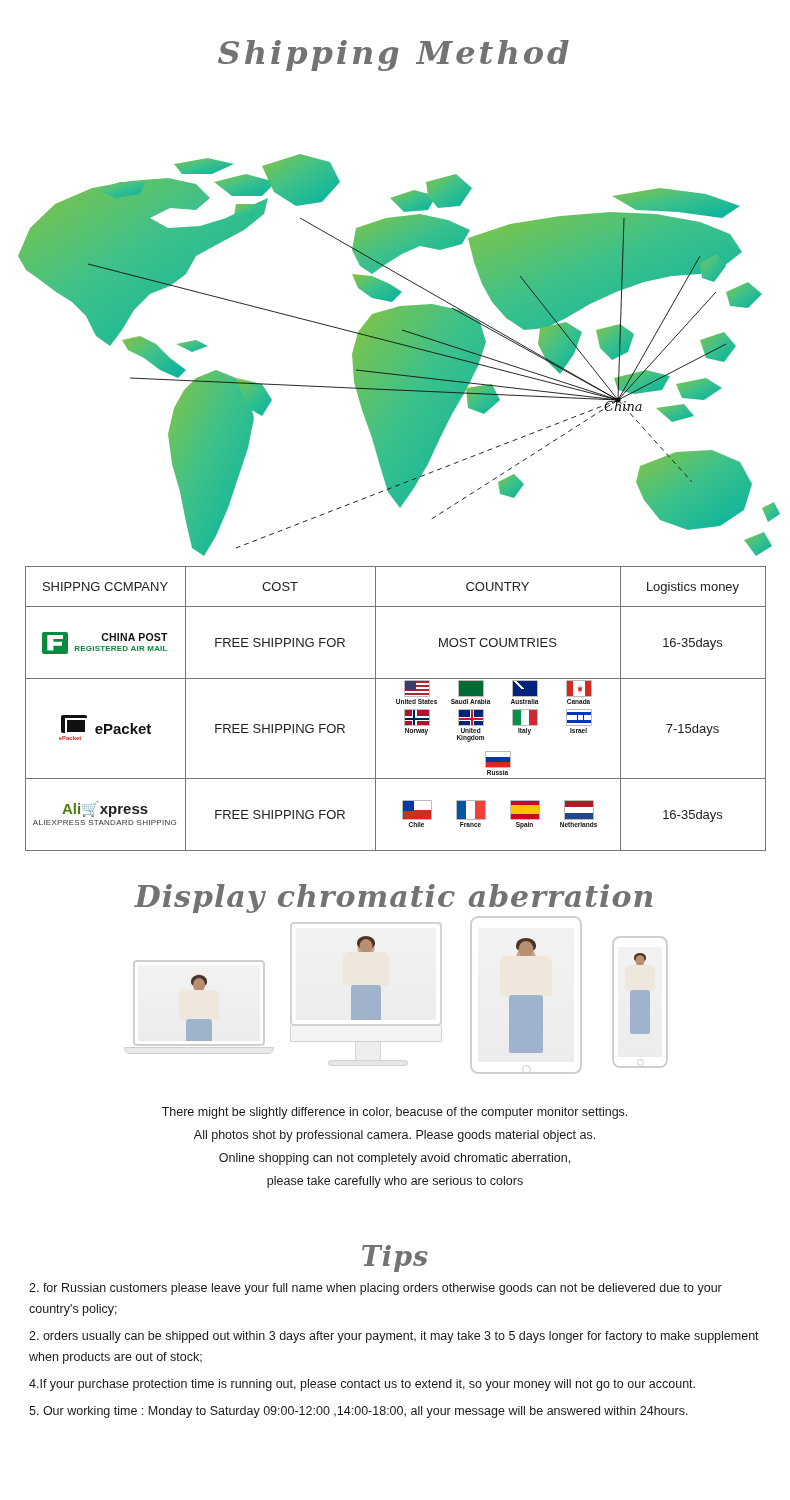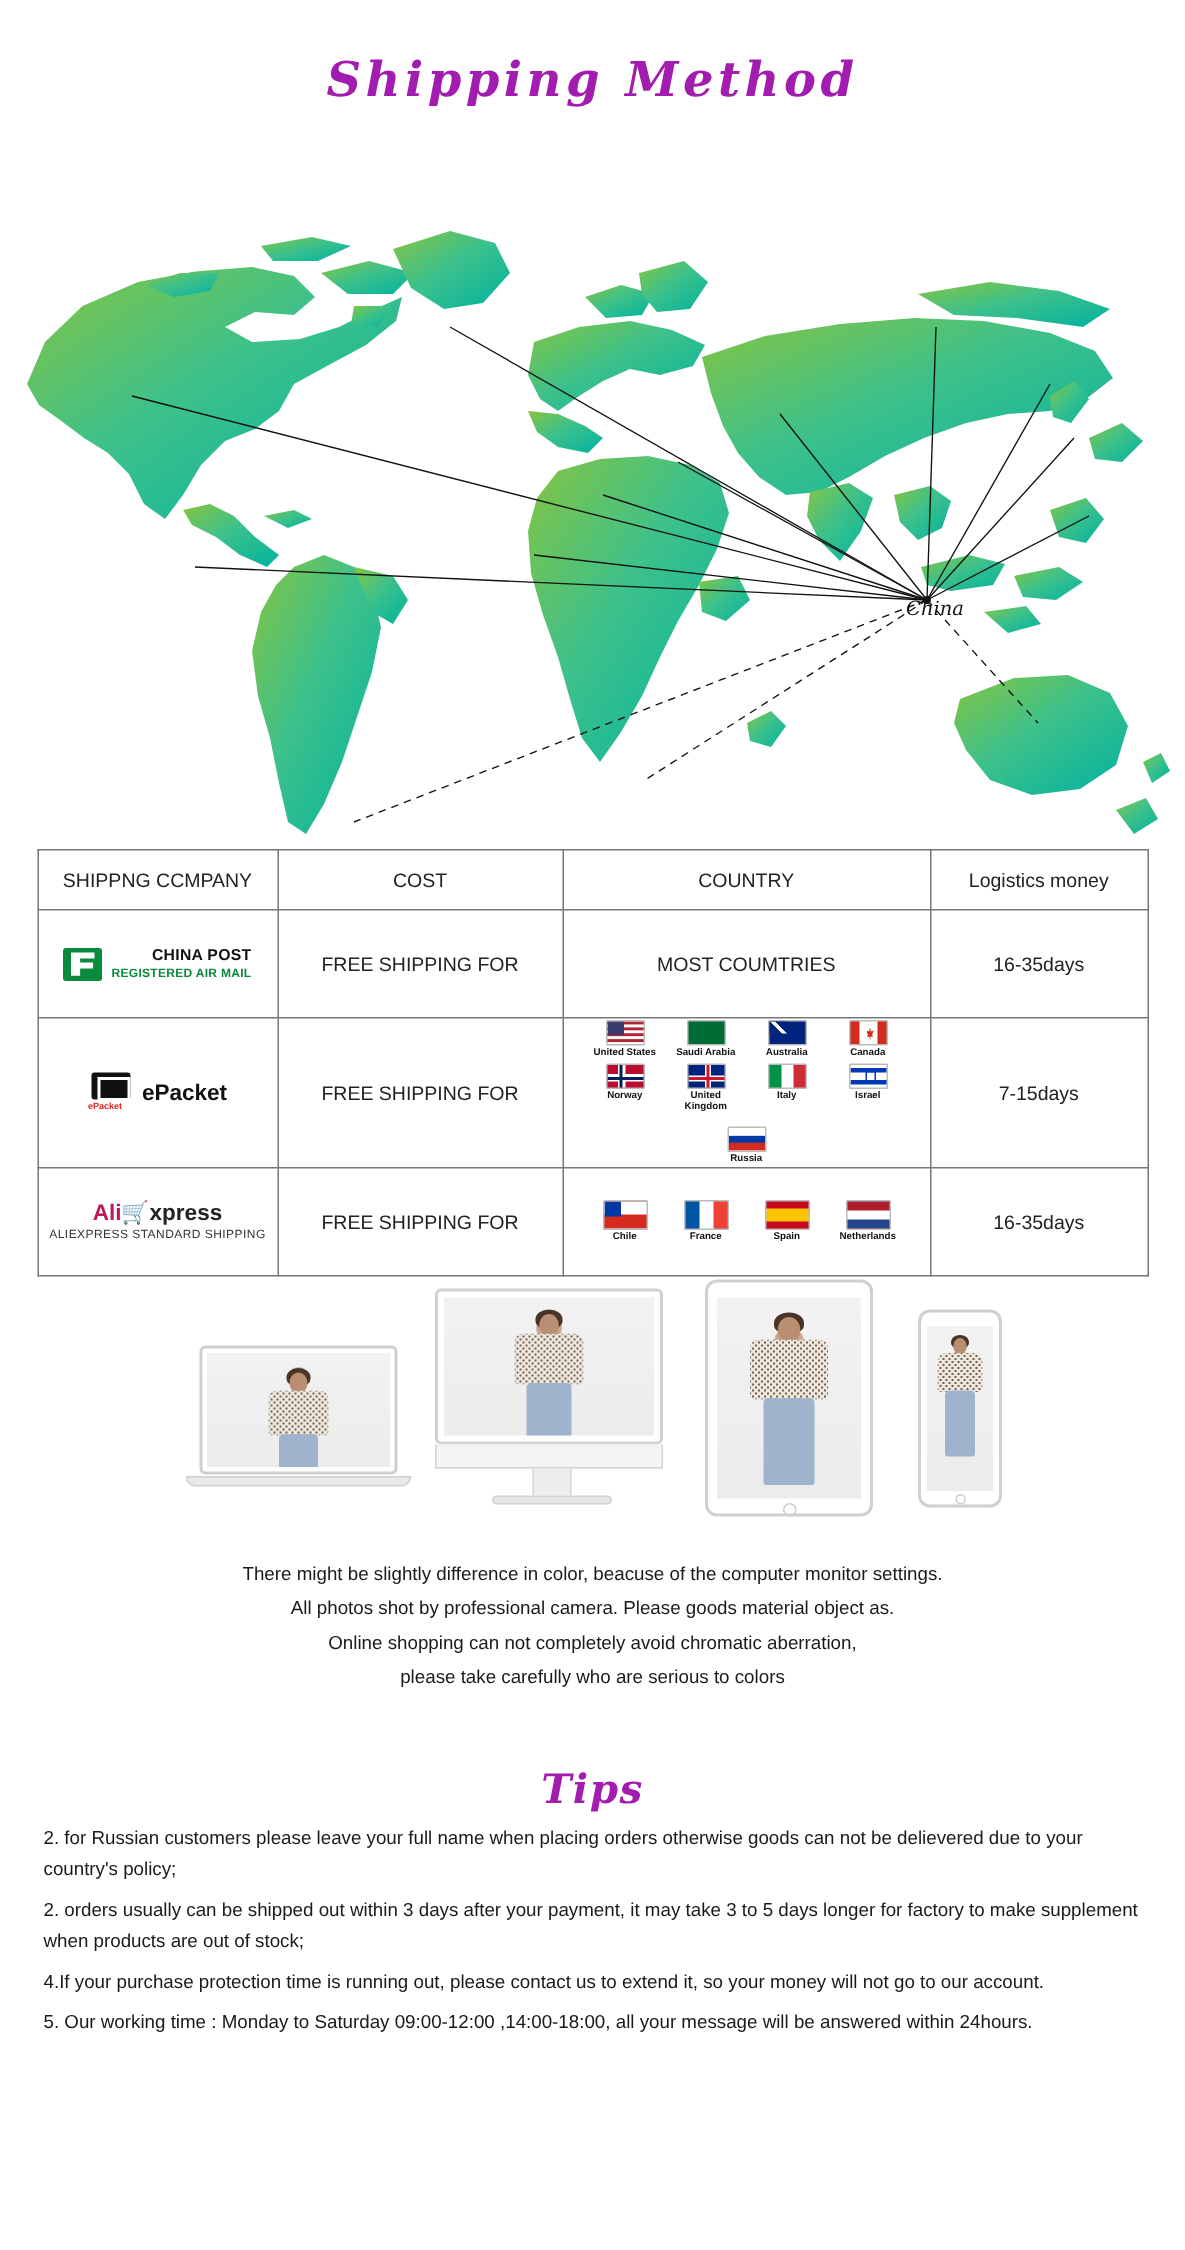--- a/index.html
+++ b/index.html
@@ -13,21 +13,21 @@
   }
   .page { position: relative; width: 790px; height: 1500px; }
 
   
   .script-title {
     font-family: "DejaVu Serif", serif;
     font-style: italic;
     font-weight: bold;
     text-align: center;
     letter-spacing: 1px;
-    color: #a21caf;
+    color: #737373;
   }
   #shipping-title { font-size: 32px; padding-top: 34px; letter-spacing: 3px; }
   #display-title { font-size: 30px; letter-spacing: 1px; }
   #tips-title { font-size: 27px; letter-spacing: 1px; }
 
   
   .map-wrap { position: relative; width: 790px; height: 480px; margin-top: 6px; }
   .map-wrap svg { display: block; }
   .china-label {
     position: absolute;
@@ -76,21 +76,21 @@
   .cp-text .l2 { font-size: 8px; font-weight: bold; color: #0a8a3c; letter-spacing: .2px; }
 
   .ep-logo { width: 30px; height: 26px; flex: 0 0 auto; position: relative; }
   .ep-logo .box { position: absolute; left: 2px; top: 0; width: 26px; height: 18px; background: #111; border-radius: 2px; }
   .ep-logo .box:after { content: ""; position: absolute; left: 4px; top: 3px; width: 18px; height: 12px; border: 2px solid #fff; }
   .ep-logo .cap { position: absolute; left: 0; bottom: 0; font-size: 6px; color: #d22; font-weight: bold; }
   .ep-name { font-size: 15px; font-weight: bold; color: #111; }
 
   .ali-logo { text-align: center; line-height: 1.2; }
   .ali-logo .ali-top { font-size: 15px; font-weight: bold; }
-  .ali-logo .ali-red { color: #be185d; }
+  .ali-logo .ali-red { color: #4d7c0f; }
   .ali-logo .ali-cart { color: #e62e04; }
   .ali-logo .ali-sub { font-size: 8px; color: #333; letter-spacing: .3px; }
 
   
   .flags-row { display: flex; justify-content: center; gap: 10px; flex-wrap: wrap; }
   .flag-item { width: 44px; text-align: center; }
   .flag-cap { font-size: 6.5px; font-weight: bold; color: #111; margin-top: 1px; line-height: 1.1; }
   .flag {
     width: 26px; height: 17px; margin: 0 auto;
     border: 0.5px solid #bbb; position: relative; overflow: hidden; border-radius: 1px;
@@ -366,20 +366,21 @@
               <div class="flag big" style="background:linear-gradient(#ae1c28 0 33%,#fff 33% 66%,#21468b 66% 100%);"></div>
               <div class="flag-cap">Netherlands</div>
             </div>
           </div>
         </td>
         <td>16-35days</td>
       </tr>
     </tbody>
   </table>
 
+  <div class="script-title" id="display-title" style="margin-top:28px;">Display chromatic aberration</div>
 
   <div class="devices">
 
     <div class="device" id="device-laptop">
       <div class="lid">
         <div class="screen-img" style="width:100%;height:100%;">
           <div class="m-hair" style="top:10px;width:16px;height:12px;"></div>
           <div class="m-head" style="top:13px;width:12px;height:14px;"></div>
           <div class="m-top" style="top:25px;width:40px;height:30px;"></div>
           <div class="m-jeans" style="top:54px;width:26px;height:26px;"></div>

